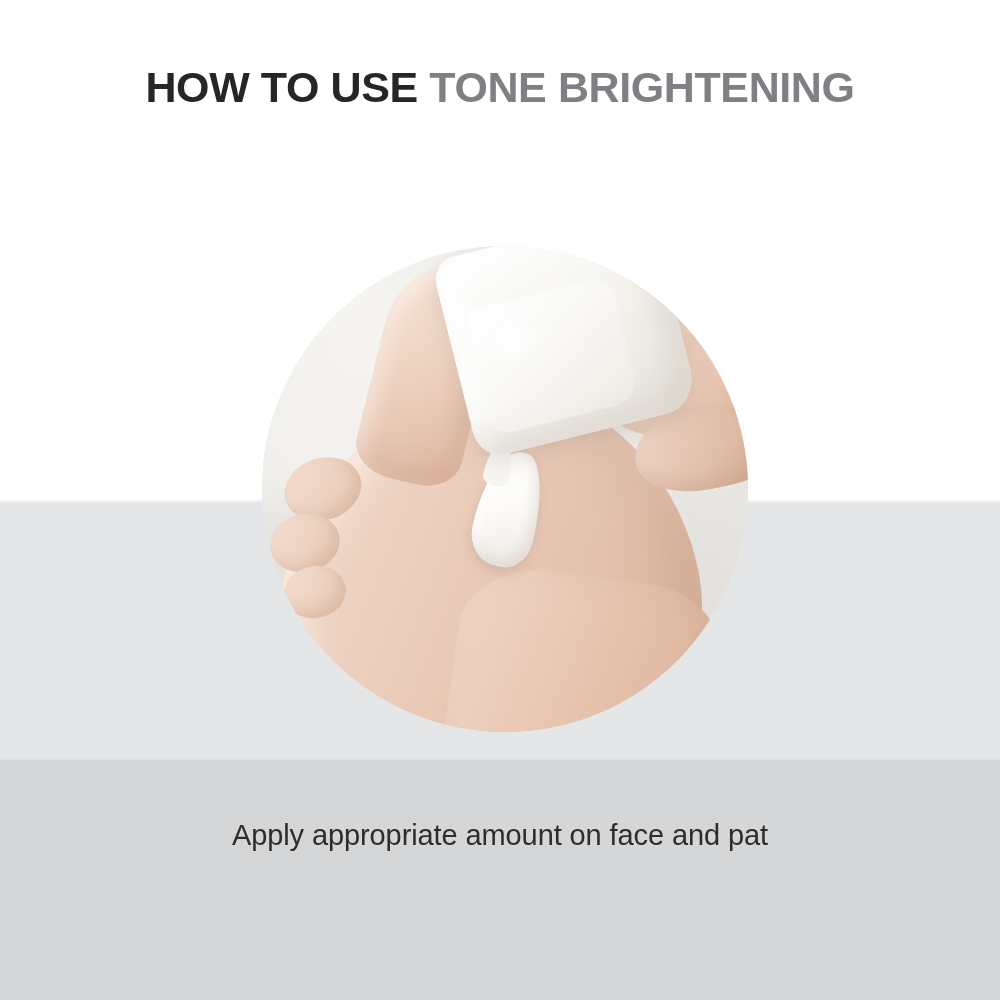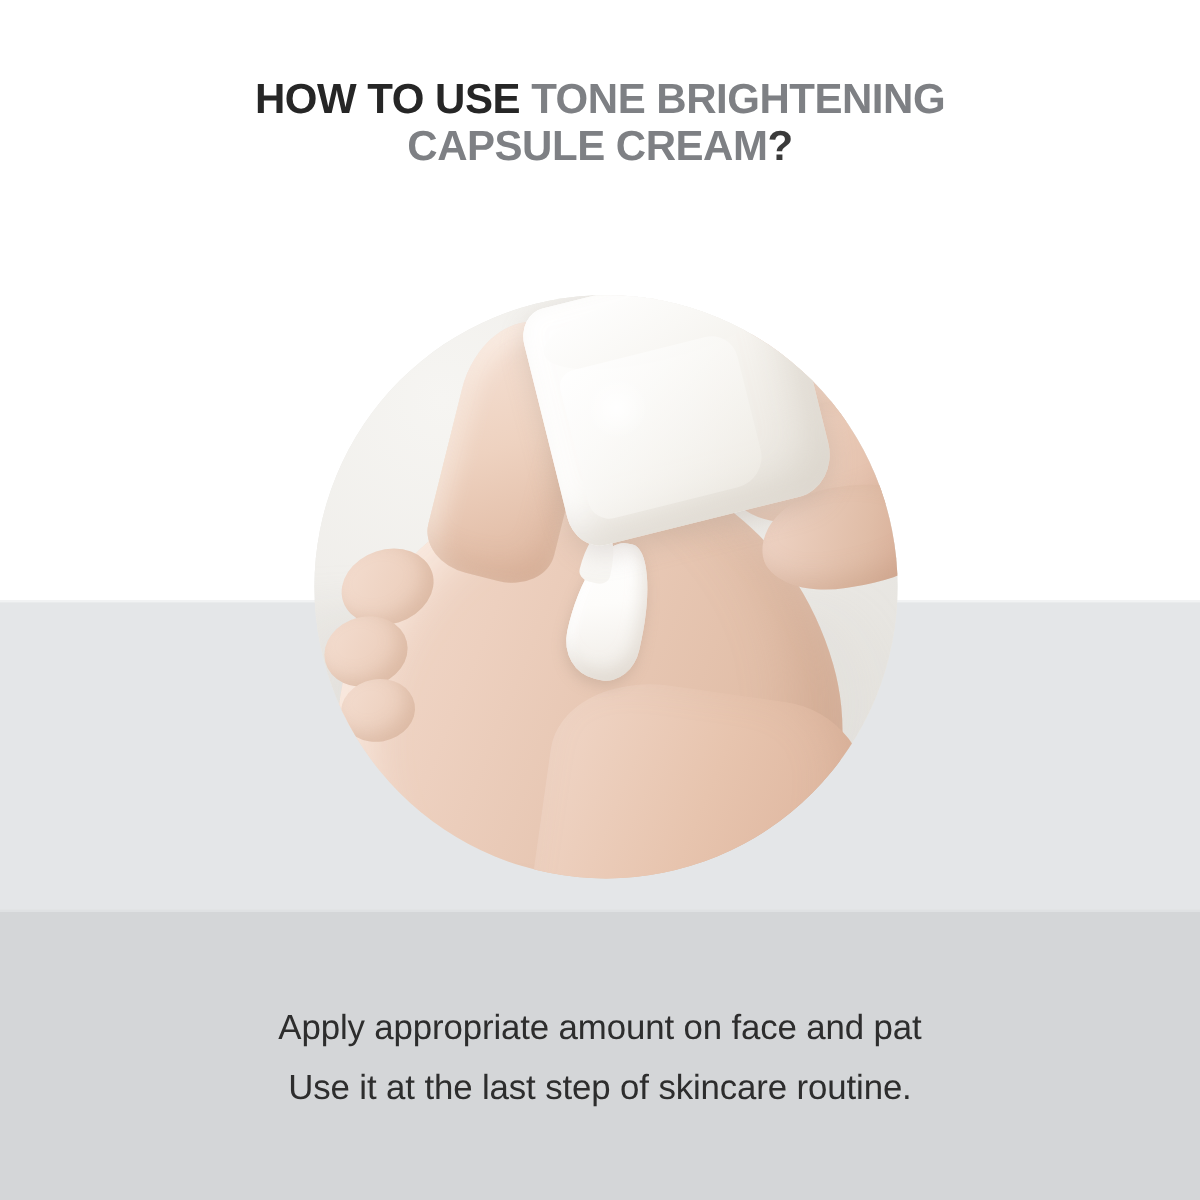--- a/index.html
+++ b/index.html
@@ -41,21 +41,21 @@
   
   .heading {
     position: absolute;
     left: 0;
     top: 63px;
     width: 1000px;
     text-align: center;
     line-height: 1.12;
     letter-spacing: -0.4px;
     font-weight: 700;
-    font-size: 35px;
+    font-size: 43px;
   }
   .heading .line { display: block; white-space: nowrap; }
   .tx-dark  { color: #262626; }
   .tx-gray  { color: #7e8084; }
   .tx-qmark { color: #3a3a3a; }
 
   
   .photo-circle {
     position: absolute;
     left: 262px;
@@ -243,42 +243,41 @@
     width: 56px;
     height: 50px;
     background: radial-gradient(circle, rgba(255,255,255,.9) 0%, rgba(255,255,255,0) 70%);
     border-radius: 50%;
   }
 
   
   .caption {
     position: absolute;
     left: 0;
-    top: 832px;
+    top: 810px;
     width: 1000px;
     text-align: center;
     color: #2d2d2d;
     font-size: 29px;
     line-height: 50px;
     letter-spacing: -0.1px;
   }
   .caption .cline { display: block; }
 </style>
 </head>
 <body>
 
 <div class="page">
 
   <div class="band band-white"></div>
   <div class="band band-mid"></div>
   <div class="band band-bottom"></div>
 
   <div class="heading">
     <span class="line"><span class="tx-dark">HOW TO USE </span><span class="tx-gray">TONE BRIGHTENING</span></span>
-    <span class="line"><span class="tx-gray">CAPSULE CREAM</span><span class="tx-qmark">?</span></span>
   </div>
 
   <div class="photo-circle">
     <div class="photo-inner"></div>
     <div class="studio-shade"></div>
 
     <div class="hand-back"></div>
     <div class="knuckle k1"></div>
     <div class="knuckle k2"></div>
     <div class="knuckle k3"></div>
@@ -296,16 +295,15 @@
 
     <div class="jar">
       <div class="jar-rim"></div>
       <div class="jar-face"></div>
       <div class="jar-hl"></div>
     </div>
   </div>
 
   <div class="caption">
     <span class="cline">Apply appropriate amount on face and pat</span>
-    <span class="cline">Use it at the last step of skincare routine.</span>
   </div>
 
 </div>
 
 </body></html>

